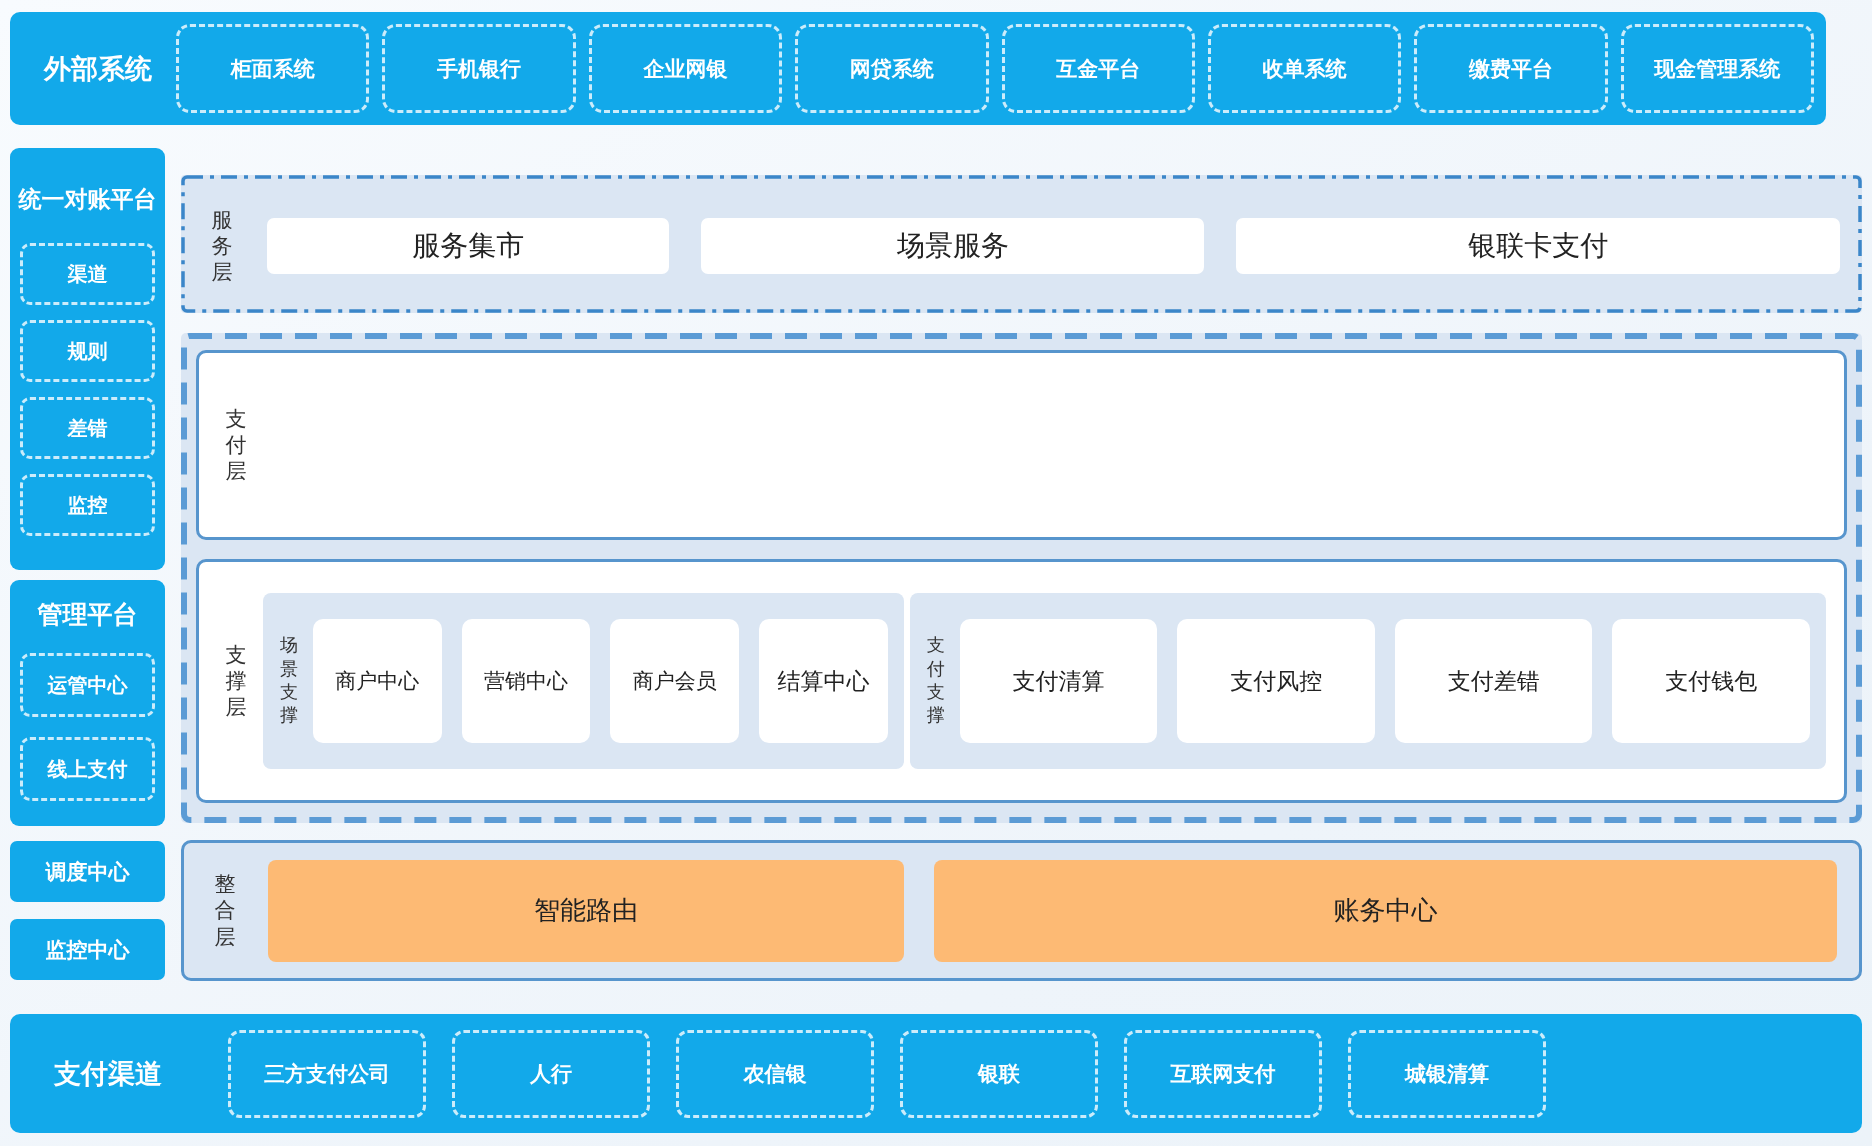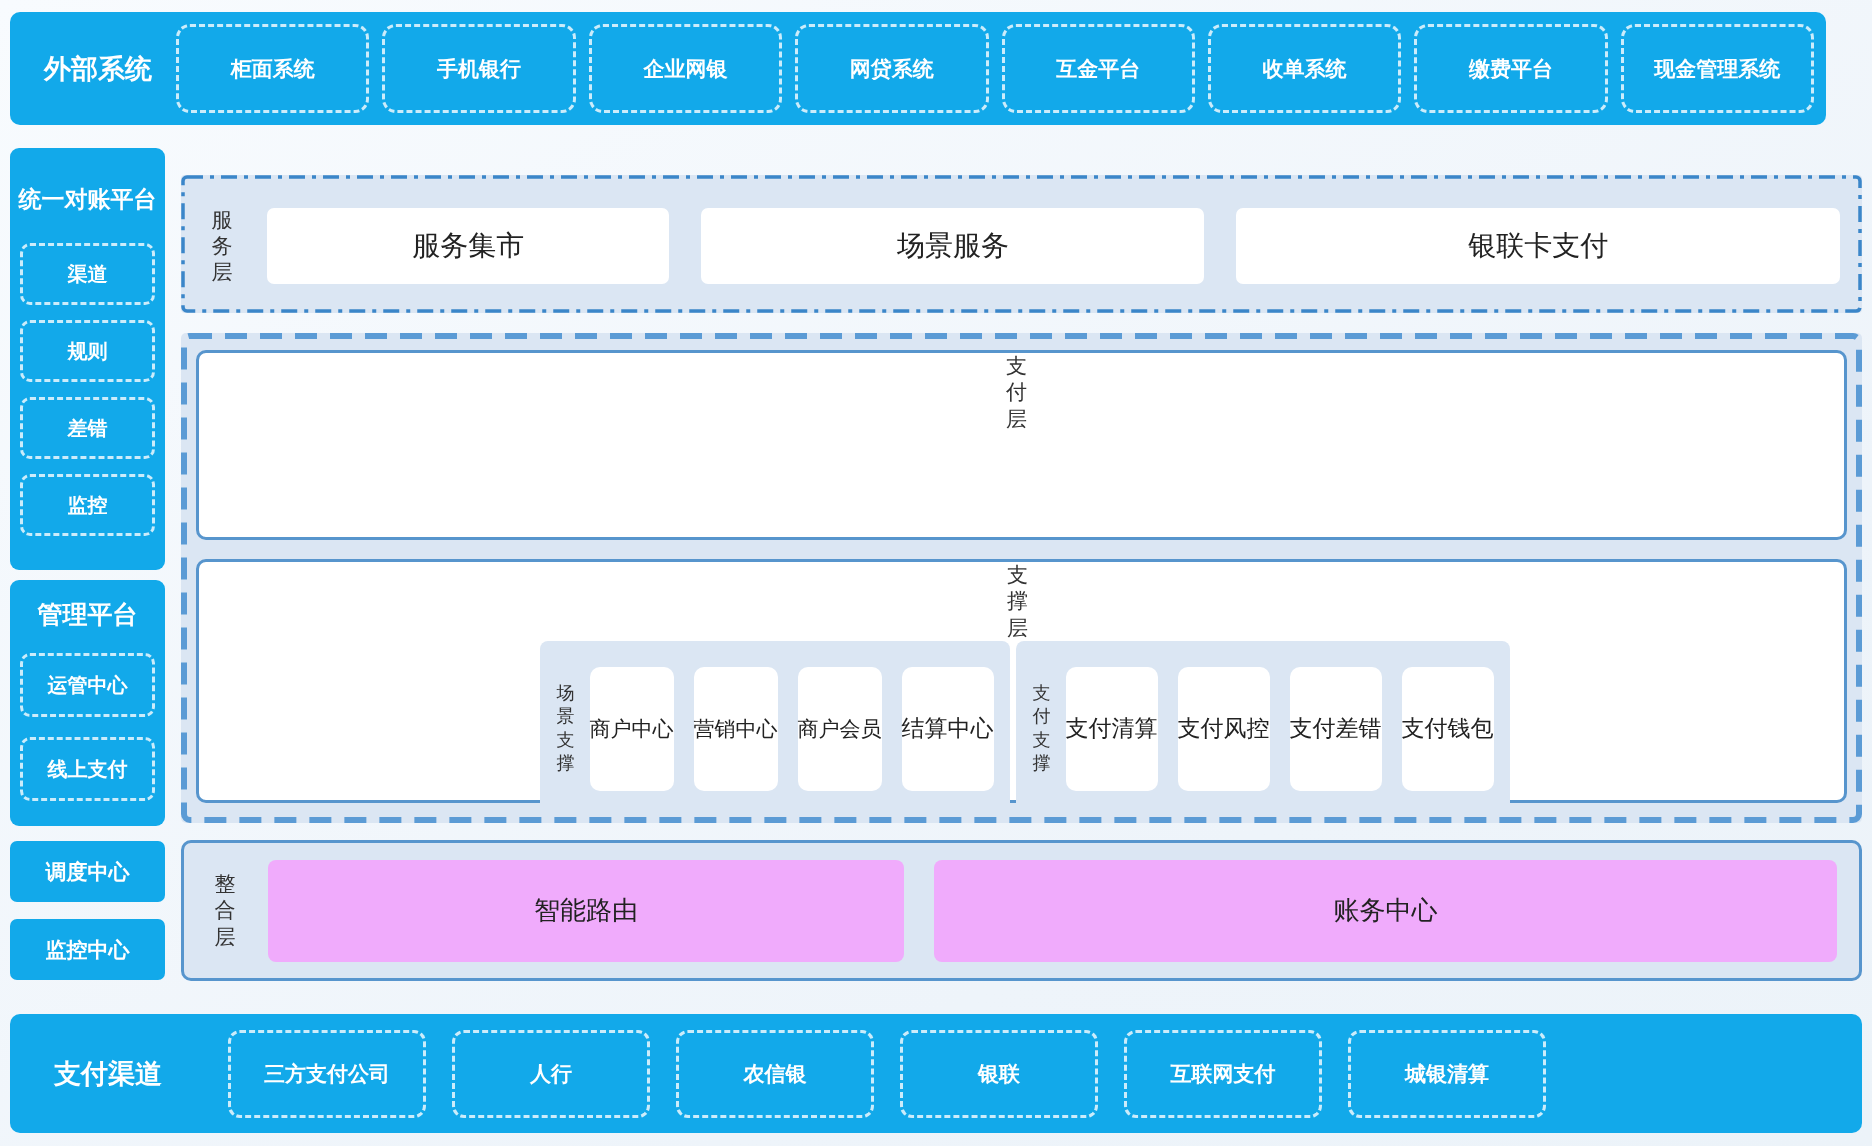--- a/index.html
+++ b/index.html
@@ -58,32 +58,32 @@
     width:20px; font-size:18px; line-height:1.3; color:#333;
     word-break:break-all; text-align:center; flex:0 0 auto;
   }
   .edge { position:absolute; left:0; top:0; pointer-events:none; }
   #service {
     position:absolute; left:181px; top:175px; width:1681px; height:138px;
     background:#dbe6f3; border-radius:4px;
     display:flex; align-items:center; padding:4px 22px 0 28px; gap:32px;
   }
   .sbox {
-    height:76px; background:#fff; border-radius:7px;
+    height:56px; background:#fff; border-radius:7px;
     display:flex; align-items:center; justify-content:center;
     font-size:28px; color:#222;
   }
   #service .sbox:nth-of-type(1){ flex:1; } 
   #dashedwrap {
     position:absolute; left:181px; top:333px; width:1681px; height:490px;
     background:#dbe6f3; border-radius:5px; padding:17px 15px;
   }
   .solidlayer {
     position:relative; background:#fff; border:3px solid #5795cd; border-radius:10px;
-    display:flex; align-items:center; padding:0 18px 0 24px;flex-direction:column;
+    display:flex; align-items:center; padding:0 18px 0 24px;
   }
   #paylayer { height:190px; }
   #paylayer .vlabel { margin-right:16px; }
   .pitems { flex:1; display:flex; gap:14px; }
   .pbox {
     flex:1; height:116px; background:#dbe6f3; border-radius:7px;
     display:flex; align-items:center; justify-content:center;
     font-size:21px; color:#222; white-space:nowrap;
   }
   #supportlayer { height:244px; margin-top:19px; }
@@ -102,21 +102,21 @@
     font-size:21px; color:#222; white-space:nowrap;
   }
   .group-pay .gbox { font-size:23px; }
   .group-scene .gitems .gbox:last-child { font-size:23px; }
   #integration {
     position:absolute; left:181px; top:840px; width:1681px; height:141px;
     background:#dbe6f3; border:3px solid #5795cd; border-radius:10px;
     display:flex; align-items:center; padding:0 22px 0 28px; gap:30px;
   }
   .ibox {
-    height:102px; background:#f0abfc; border-radius:8px;
+    height:102px; background:#fdba74; border-radius:8px;
     display:flex; align-items:center; justify-content:center;
     font-size:26px; color:#222;
   }
 </style>
 </head>
 <body>
 
 <div class="stage">
 
   <div class="cyanbar" id="topbar">

